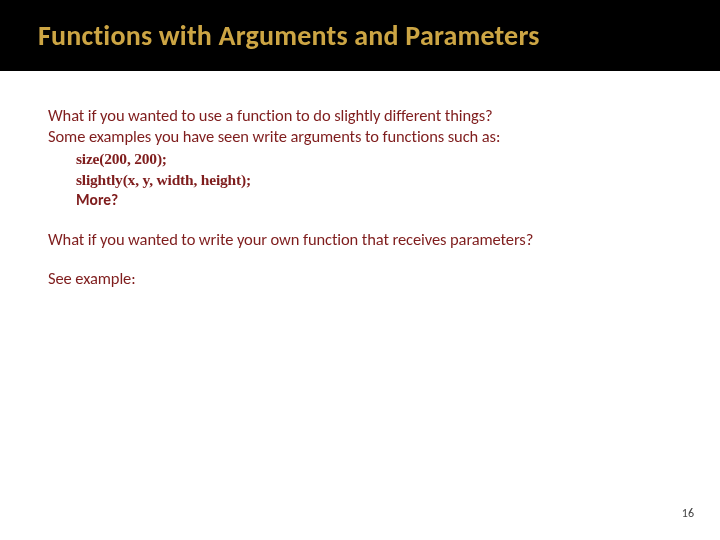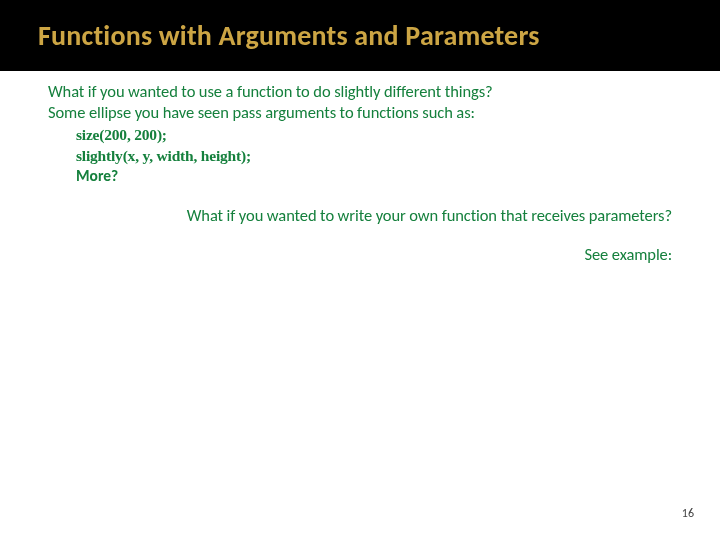--- a/index.html
+++ b/index.html
@@ -16,22 +16,22 @@
     width: 100%;
     padding: 18px 0 18px 38px;
   }
   .title {
     color: #cca544;
     font-size: 28px;
     font-weight: 700;
     letter-spacing: 0.2px;
   }
   .content {
-    padding: 10px 48px 0 48px;
-    color: #15803d;
+    padding: 34px 48px 0 48px;
+    color: #7f1d1d;
   }
   .intro-line {
     font-size: 16.5px;
     font-weight: 400;
     line-height: 1.28;
     letter-spacing: -0.1px;
   }
   .code-block {
     padding-left: 28px;
     margin-top: 2px;
@@ -48,40 +48,39 @@
     font-weight: 700;
     font-size: 15.5px;
     line-height: 1.32;
   }
   .para {
     font-size: 16.5px;
     font-weight: 400;
     line-height: 1.28;
     letter-spacing: -0.1px;
     margin-top: 18px;
-    text-align: right;
   }
   .page-number {
     position: absolute;
     bottom: 20px;
     right: 26px;
     font-size: 12px;
     color: #444;
   }
 </style>
 </head>
 <body>
 
 <div class="title-bar">
   <h1 class="title">Functions with Arguments and Parameters</h1>
 </div>
 
 <div class="content">
   <div class="intro-line">What if you wanted to use a function to do slightly different  things?</div>
-  <div class="intro-line">Some ellipse you have seen pass arguments to functions such as:</div>
+  <div class="intro-line">Some examples you have seen write arguments to functions such as:</div>
 
   <div class="code-block">
     <div class="code-line">size(200, 200);</div>
     <div class="code-line">slightly(x, y, width, height);</div>
     <div class="label-line">More?</div>
   </div>
 
   <div class="para">What if you wanted to write your own function that receives parameters?</div>
   <div class="para">See example:</div>
 </div>

